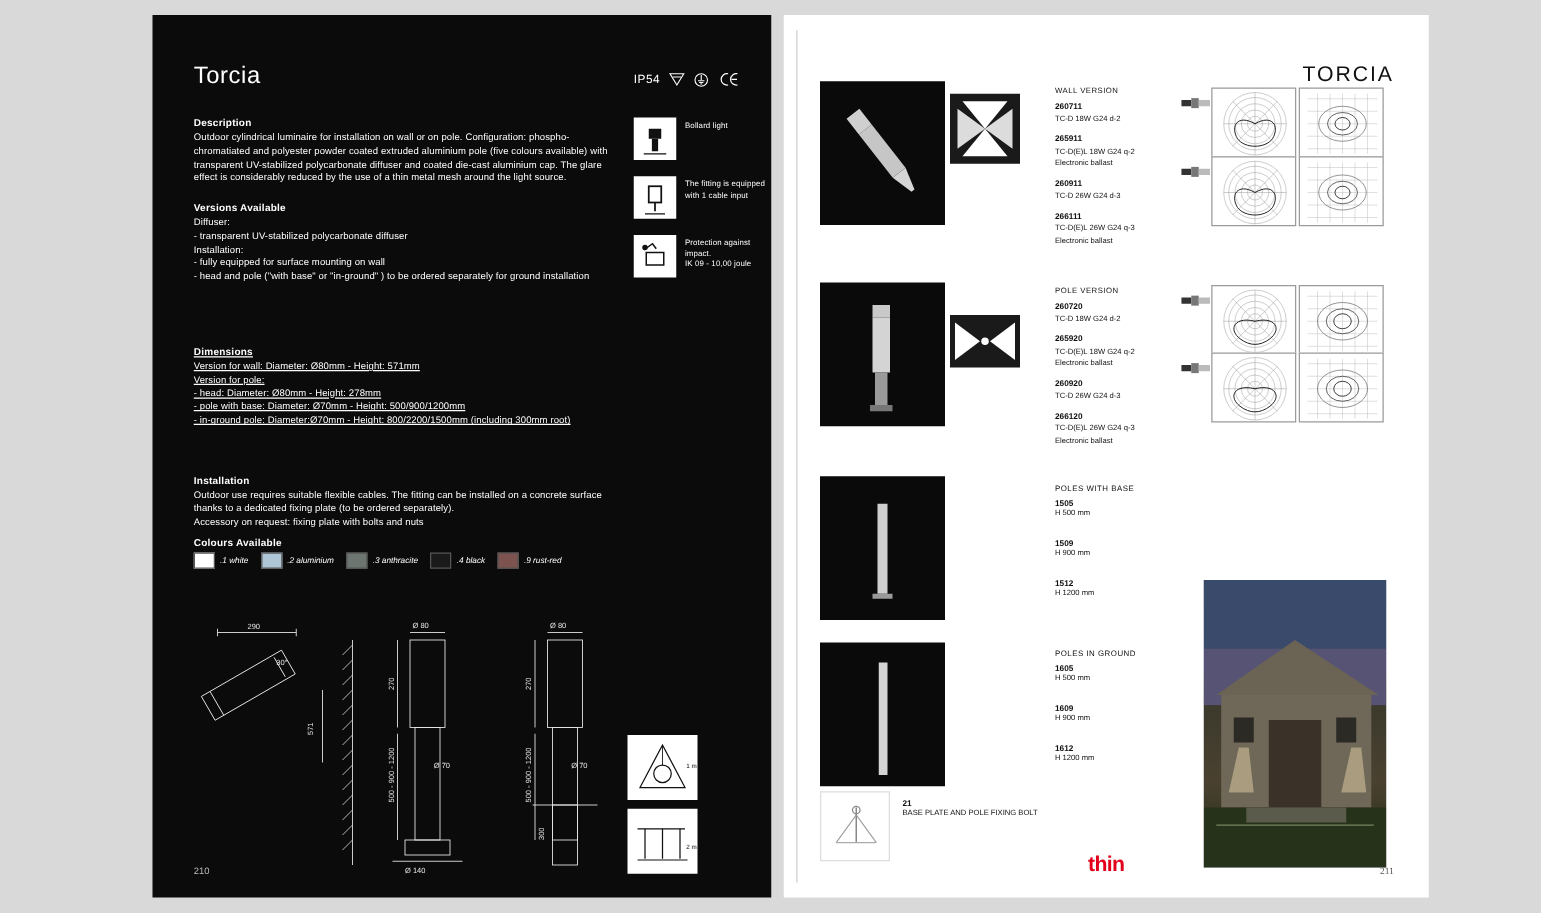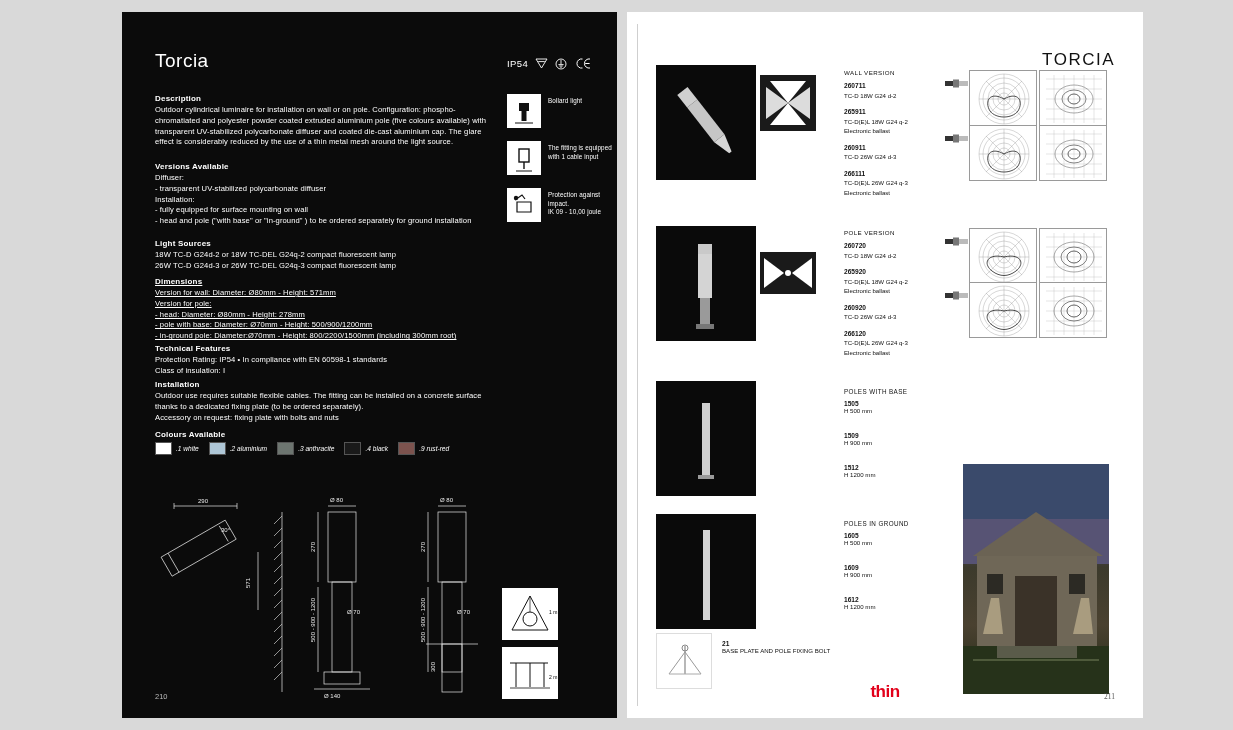--- a/index.html
+++ b/index.html
@@ -143,40 +143,30 @@
 
     <div class="txt-block" style="top:150px;">
       <div class="hd">Versions Available</div>
       <div class="bd" style="white-space:pre-line">Diffuser:
 -  transparent UV-stabilized polycarbonate diffuser
 Installation:
 -  fully equipped for surface mounting on wall
 -  head and pole ("with base" or "in-ground" ) to be ordered separately for ground installation</div>
     </div>
 
-    <div class="txt-block" style="top:227px;">
-      <div class="hd">Light Sources</div>
-      <div class="bd" style="white-space:pre-line">18W TC-D G24d-2 or 18W TC-DEL G24q-2 compact fluorescent lamp
-26W TC-D G24d-3 or 26W TC-DEL G24q-3 compact fluorescent lamp</div>
-    </div>
 
     <div class="txt-block" style="top:265px;text-decoration:underline;">
       <div class="hd">Dimensions</div>
       <div class="bd" style="white-space:pre-line">Version for wall: Diameter: Ø80mm - Height: 571mm
 Version for pole:
 -  head: Diameter: Ø80mm - Height: 278mm
 -  pole with base: Diameter: Ø70mm - Height: 500/900/1200mm
 -  in-ground pole: Diameter:Ø70mm - Height: 800/2200/1500mm (including 300mm root)</div>
     </div>
 
-    <div class="txt-block" style="top:332px;">
-      <div class="hd">Technical Features</div>
-      <div class="bd" style="white-space:pre-line">Protection Rating: IP54    •  In compliance with EN 60598-1 standards
-Class of insulation: I</div>
-    </div>
 
     <div class="txt-block" style="top:368px;">
       <div class="hd">Installation</div>
       <div class="bd" style="white-space:pre-line">Outdoor use requires suitable flexible cables. The fitting can be installed on a concrete surface thanks to a dedicated fixing plate (to be ordered separately).
 Accessory on request: fixing plate with bolts and nuts</div>
     </div>
 
     <div class="txt-block" style="top:418px;">
       <div class="hd">Colours Available</div>
     </div>

